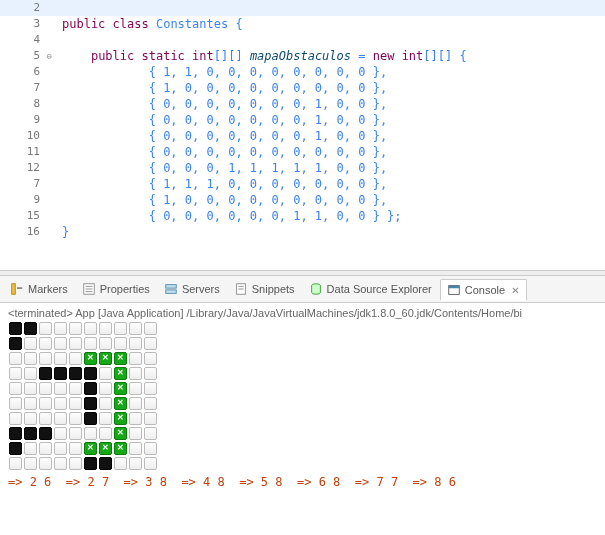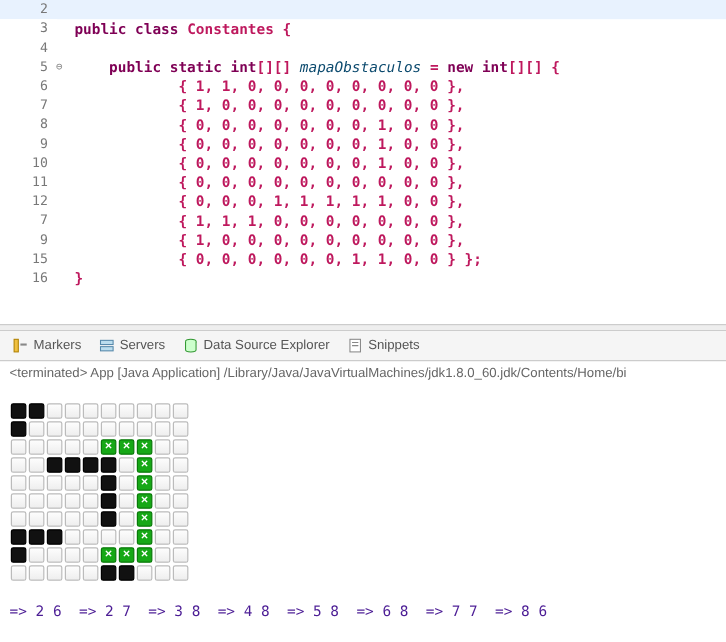--- a/index.html
+++ b/index.html
@@ -6,46 +6,46 @@
   body { font-family: "Menlo", "Monaco", "Consolas", monospace; font-size: 12px; background: #fff; width: 605px; }
   
   .editor { background: #fff; position: relative; }
   .editor-line { display: flex; align-items: center; height: 16px; line-height: 16px; white-space: pre; }
   .gutter { width: 48px; text-align: right; padding-right: 8px; color: #787878; background: #fff; font-size: 11px; position: relative; user-select: none; }
   .gutter.hl { background: #e8f2fe; }
   .gutter.fold::after { content: "⊖"; position: absolute; right: -4px; top: 0; font-size: 9px; color: #888; }
   .code { padding-left: 14px; flex: 1; }
   .line-hl { background: #e8f2fe; }
   
-  .kw { color: #7f0055; font-weight: bold; }
+  .kw { color: #7f0055; font-weight: normal; }
   .field { color: #0c4a6e; font-style: italic; }
-  .plain { color: #be185d; font-weight: bold; }
+  .plain { color: #3b82f6; }
   
   .panel-divider { height: 6px; background: #eee; border-top: 1px solid #ccc; border-bottom: 1px solid #ccc; margin-top: 30px; }
   
   .tabs { display: flex; align-items: center; background: #f5f5f5; border-bottom: 1px solid #ccc; padding: 2px 4px; gap: 2px; font-family: "Helvetica Neue", Arial, sans-serif; font-size: 11px; color: #555; }
   .tab { display: flex; align-items: center; gap: 4px; padding: 3px 6px; cursor: pointer; border-radius: 2px; }
   .tab.active { background: #fff; border: 1px solid #ccc; border-bottom: 1px solid #fff; position: relative; top: 1px; }
   .tab-icon { width: 14px; height: 14px; display: inline-flex; align-items: center; justify-content: center; }
   .tab-close { font-size: 10px; color: #888; margin-left: 2px; }
   
   .console { padding: 4px 8px; font-family: "Helvetica Neue", Arial, sans-serif; }
-  .console-header { font-size: 11px; color: #666; margin-bottom: 18px; white-space: nowrap; overflow: hidden; }
+  .console-header { font-size: 11px; color: #666; margin-bottom: 2px; white-space: nowrap; overflow: hidden; }
   
   .grid { display: flex; flex-direction: column; gap: 0px; }
   .grid-row { display: flex; gap: 0px; height: 15px; }
   .cell { width: 15px; height: 15px; display: inline-flex; align-items: center; justify-content: center; }
   .cell-empty { background: #fff; }
   .cell-empty::before { content: ""; width: 11px; height: 11px; border: 1px solid #bbb; background: linear-gradient(#fdfdfd,#eee); border-radius: 2px; }
   .cell-black::before { content: ""; width: 11px; height: 11px; background: #111; border-radius: 2px; border: 1px solid #000; }
   .cell-green { position: relative; }
   .cell-green::before { content: ""; width: 11px; height: 11px; background: #16a816; border-radius: 2px; border: 1px solid #0a7a0a; }
   .cell-green::after { content: "✕"; position: absolute; font-size: 8px; color: #fff; font-weight: bold; top: 2px; left: 4px; }
   
-  .path-line { font-family: "Menlo","Monaco",monospace; font-size: 12px; color: #4c1d95; margin-top: 17px; white-space: pre; }
+  .path-line { font-family: "Menlo","Monaco",monospace; font-size: 12px; color: #c2410c; margin-top: 4px; white-space: pre; }
 </style>
 </head>
 <body>
 
 <div class="editor" id="editor">
     <div class="editor-line line-hl"><div class="gutter hl">2</div><div class="code"></div></div>
     <div class="editor-line"><div class="gutter">3</div><div class="code"><span class="kw">public </span><span class="kw">class </span><span class="plain">Constantes {</span></div></div>
     <div class="editor-line"><div class="gutter">4</div><div class="code"></div></div>
     <div class="editor-line"><div class="gutter fold">5</div><div class="code"><span class="plain">    </span><span class="kw">public </span><span class="kw">static </span><span class="kw">int</span><span class="plain">[][] </span><span class="field">mapaObstaculos</span><span class="plain"> = </span><span class="kw">new </span><span class="kw">int</span><span class="plain">[][] {</span></div></div>
     <div class="editor-line"><div class="gutter">6</div><div class="code"><span class="plain">            { 1, 1, 0, 0, 0, 0, 0, 0, 0, 0 },</span></div></div>
@@ -69,45 +69,66 @@
         <svg width="14" height="14" viewBox="0 0 16 16">
           <rect x="2" y="2" width="4" height="12" fill="#f0c040" stroke="#b08000"></rect>
           <rect x="8" y="6" width="6" height="2" fill="#888"></rect>
         </svg>
       </span>
       <span>Markers</span>
     </div>
     <div class="tab">
       <span class="tab-icon">
         <svg width="14" height="14" viewBox="0 0 16 16">
+          <rect x="2" y="2" width="12" height="12" fill="#fff" stroke="#888"></rect>
+          <line x1="4" y1="5" x2="12" y2="5" stroke="#888"></line>
+          <line x1="4" y1="8" x2="12" y2="8" stroke="#888"></line>
+          <line x1="4" y1="11" x2="12" y2="11" stroke="#888"></line>
+        </svg>
+      </span>
+      <span>Properties</span>
+    </div>
+    <div class="tab">
+      <span class="tab-icon">
+        <svg width="14" height="14" viewBox="0 0 16 16">
           <rect x="2" y="3" width="12" height="4" fill="#bde" stroke="#58a"></rect>
           <rect x="2" y="9" width="12" height="4" fill="#bde" stroke="#58a"></rect>
         </svg>
       </span>
       <span>Servers</span>
-    </div>
-    <div class="tab">
-      <span class="tab-icon">
-        <svg width="14" height="14" viewBox="0 0 16 16">
-          <ellipse cx="8" cy="4" rx="5" ry="2" fill="#cfc" stroke="#393"></ellipse>
-          <path d="M3 4v8a5 2 0 0 0 10 0V4" fill="#cfc" stroke="#393"></path>
-        </svg>
-      </span>
-      <span>Data Source Explorer</span>
     </div>
     <div class="tab">
       <span class="tab-icon">
         <svg width="14" height="14" viewBox="0 0 16 16">
           <rect x="3" y="2" width="10" height="12" fill="#fff" stroke="#888"></rect>
           <line x1="5" y1="5" x2="11" y2="5" stroke="#888"></line>
           <line x1="5" y1="8" x2="11" y2="8" stroke="#888"></line>
         </svg>
       </span>
       <span>Snippets</span>
     </div>
+    <div class="tab">
+      <span class="tab-icon">
+        <svg width="14" height="14" viewBox="0 0 16 16">
+          <ellipse cx="8" cy="4" rx="5" ry="2" fill="#cfc" stroke="#393"></ellipse>
+          <path d="M3 4v8a5 2 0 0 0 10 0V4" fill="#cfc" stroke="#393"></path>
+        </svg>
+      </span>
+      <span>Data Source Explorer</span>
+    </div>
+    <div class="tab active">
+      <span class="tab-icon">
+        <svg width="14" height="14" viewBox="0 0 16 16">
+          <rect x="2" y="3" width="12" height="10" fill="#fff" stroke="#555"></rect>
+          <rect x="2" y="3" width="12" height="3" fill="#48a"></rect>
+        </svg>
+      </span>
+      <span>Console</span>
+      <span class="tab-close">✕</span>
+    </div>
   </div>
 
 <div class="console">
   <div class="console-header">&lt;terminated&gt; App [Java Application] /Library/Java/JavaVirtualMachines/jdk1.8.0_60.jdk/Contents/Home/bi</div>
   <div class="grid" id="grid">
       <div class="grid-row">
         <span class="cell cell-black"></span>
         <span class="cell cell-black"></span>
         <span class="cell cell-empty"></span>
         <span class="cell cell-empty"></span>

